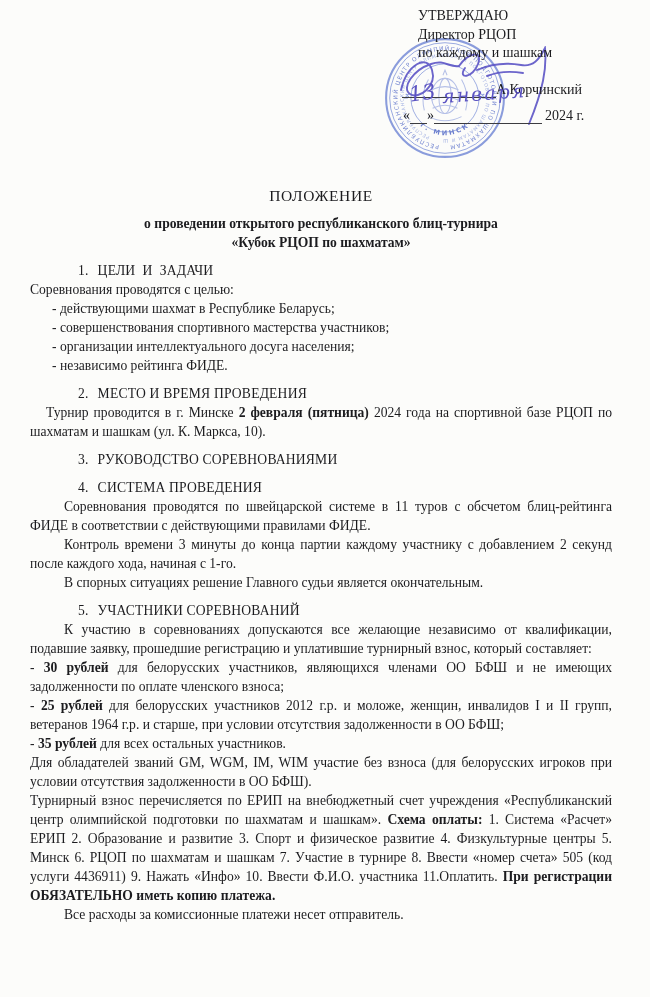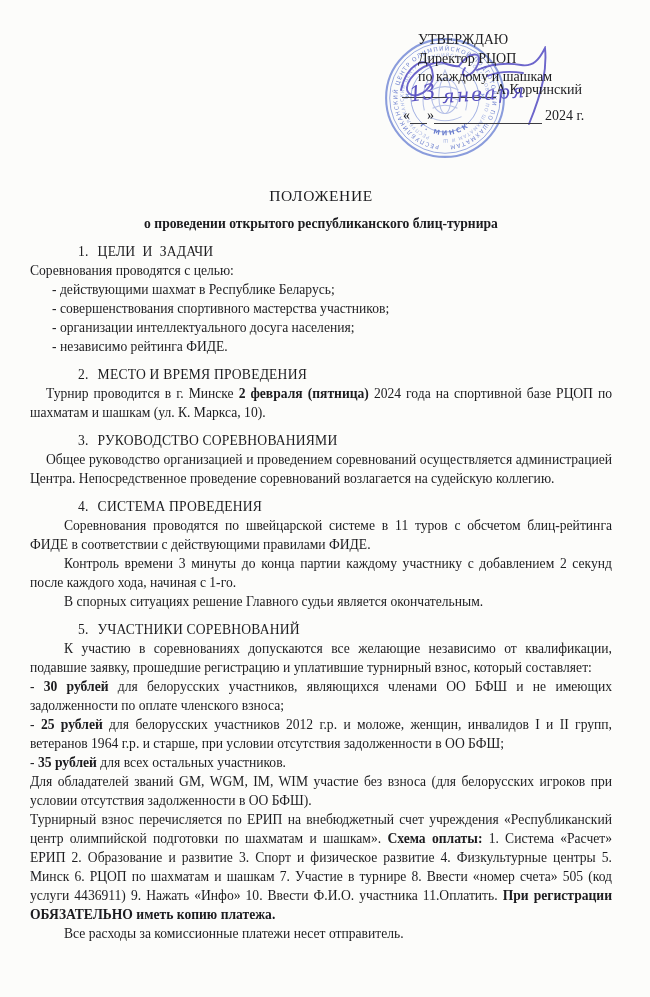--- a/index.html
+++ b/index.html
@@ -1,19 +1,19 @@
 <!DOCTYPE html>
 <html><head>
 <meta charset="utf-8">
 <style>
   html,body{margin:0;padding:0;background:#e9e9e9;}
   .page{position:relative;width:650px;height:997px;background:#fcfcfa;overflow:hidden;
         font-family:"Liberation Serif","DejaVu Serif",serif;color:#1c1c1f;}
   
-  .approval{position:absolute;left:418px;top:7px;font-size:14px;line-height:18.5px;margin-top:24px;}
+  .approval{position:absolute;left:418px;top:7px;font-size:14px;line-height:18.5px;}
   .sig-row{position:absolute;left:402px;top:80px;display:flex;align-items:flex-end;font-size:14px;}
   .uline{display:inline-block;border-bottom:1.2px solid #3c3c40;height:17px;}
   .w94{width:94px;} .w16{width:17px;} .w108{width:108px;position:relative;}
   .date-row{position:absolute;left:403px;top:106px;display:flex;align-items:flex-end;font-size:14px;}
   .date-row .year{margin-left:3px;}
   .hand{position:absolute;font-style:italic;color:#5b53c2;font-family:"DejaVu Serif",serif;
         pointer-events:none;}
   .hand-day{left:6px;top:-25px;font-size:21px;transform:rotate(-8deg);}
   .hand-month{left:8px;top:-24px;font-size:19px;letter-spacing:2px;transform:rotate(-4deg);white-space:nowrap;}
   .stamp{position:absolute;left:383px;top:36px;width:124px;height:124px;opacity:.88;}
@@ -102,33 +102,33 @@
       <span>»</span>
       <span class="uline w108">
         <span class="hand hand-month">января</span>
       </span>
       <span class="year">2024 г.</span>
   </div>
 
   <div class="doc">
     <p class="title">ПОЛОЖЕНИЕ</p>
     <p class="sub sub1">о проведении открытого республиканского блиц-турнира</p>
+    <p class="sub">«Кубок РЦОП по шахматам»</p>
 
     <p class="h"><span class="num">1.</span><span>ЦЕЛИ  И  ЗАДАЧИ</span></p>
     <p>Соревнования проводятся с целью:</p>
     <p class="goal">- действующими шахмат в Республике Беларусь;</p>
     <p class="goal">- совершенствования спортивного мастерства участников;</p>
     <p class="goal">- организации интеллектуального досуга населения;</p>
     <p class="goal">- независимо рейтинга ФИДЕ.</p>
 
     <p class="h"><span class="num">2.</span><span>МЕСТО И ВРЕМЯ ПРОВЕДЕНИЯ</span></p>
     <p class="j i1"><span>Турнир проводится в г. Минске </span><span class="b">2 февраля (пятница)</span><span> 2024 года на спортивной базе РЦОП по шахматам и шашкам (ул. К. Маркса, 10).</span></p>
 
     <p class="h"><span class="num">3.</span><span>РУКОВОДСТВО СОРЕВНОВАНИЯМИ</span></p>
-    <p class="j i1">Общее руководство организацией и проведением соревнований осуществляется администрацией Центра. Непосредственное проведение соревнований возлагается на судейскую коллегию.</p>
 
     <p class="h"><span class="num">4.</span><span>СИСТЕМА ПРОВЕДЕНИЯ</span></p>
     <p class="j i2">Соревнования проводятся по швейцарской системе в 11 туров с обсчетом блиц-рейтинга ФИДЕ в соответствии с действующими правилами ФИДЕ.</p>
     <p class="j i2">Контроль времени 3 минуты до конца партии каждому участнику с добавлением 2 секунд после каждого хода, начиная с 1-го.</p>
     <p class="j i2">В спорных ситуациях решение Главного судьи является окончательным.</p>
 
     <p class="h"><span class="num">5.</span><span>УЧАСТНИКИ СОРЕВНОВАНИЙ</span></p>
     <p class="j i2">К участию в соревнованиях допускаются все желающие независимо от квалификации, подавшие заявку, прошедшие регистрацию и уплатившие турнирный взнос, который составляет:</p>
     <p class="j"><span>- </span><span class="b">30 рублей</span><span> для белорусских участников, являющихся членами ОО БФШ и не имеющих задолженности по оплате членского взноса;</span></p>
     <p class="j"><span>- </span><span class="b">25 рублей</span><span> для белорусских участников 2012 г.р. и моложе, женщин, инвалидов I и II групп, ветеранов 1964 г.р. и старше, при условии отсутствия задолженности в ОО БФШ;</span></p>

